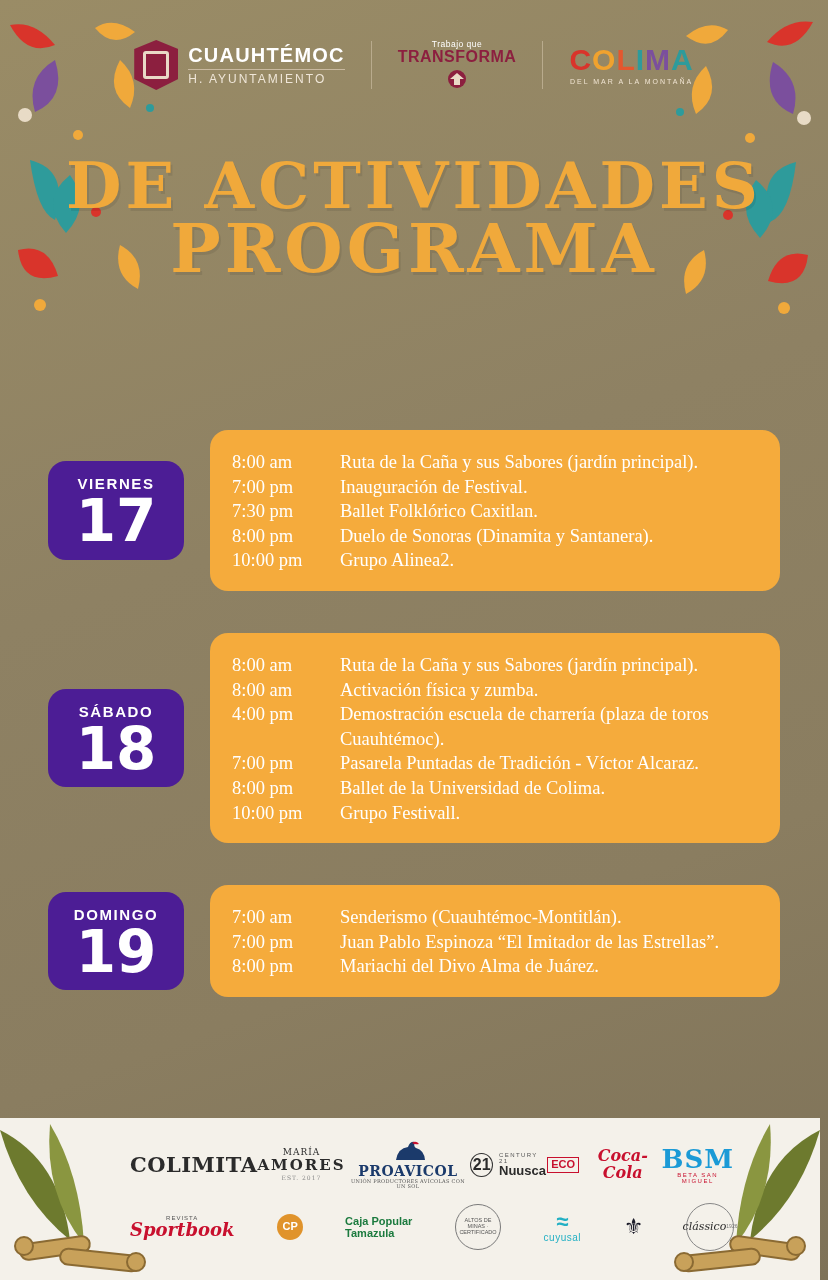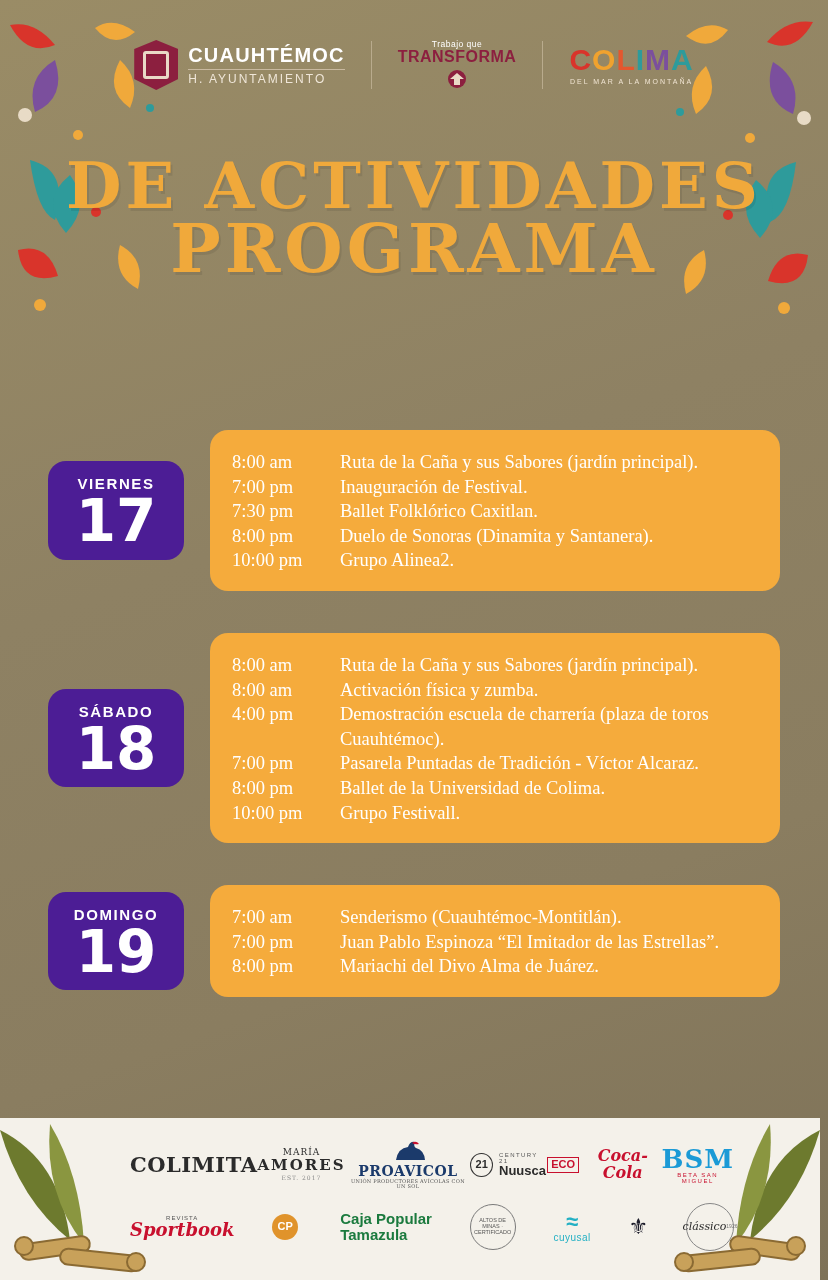--- a/index.html
+++ b/index.html
@@ -160,37 +160,37 @@
   .s-colimita { font-family: "DejaVu Serif", serif; font-weight: bold; font-size: 21px; letter-spacing: .5px; }
   .s-maria { font-family: "DejaVu Serif", serif; font-size: 9px; letter-spacing: 1px; }
   .s-maria .big { display:block; font-size: 15px; font-weight: bold; letter-spacing: 2px; }
   .s-maria .tiny { display:block; font-size: 6px; color:#8a8a8a; margin-top:2px; }
   .s-proa { font-family: "DejaVu Serif", serif; font-size: 14px; font-weight: bold; color:#1b3a6b; letter-spacing: .5px;}
   .s-proa .tiny { display:block; font-size: 5px; color:#555; font-weight: normal; letter-spacing:.3px;}
   .s-c21 { display:flex; align-items:center; gap:6px; }
   .c21-badge {
     width: 24px; height: 24px; border-radius: 50%;
     border: 1.5px solid #333; display:flex; align-items:center; justify-content:center;
-    font-size: 11px; font-weight: bold;
+    font-size: 16px; font-weight: bold;
   }
   .c21-text { text-align:left; }
   .c21-text .t1 { font-size: 6px; letter-spacing: 1.4px; color:#555; }
   .c21-text .t2 { font-size: 13px; font-weight: bold; }
   .s-coca { display:flex; align-items:center; gap:5px; }
   .s-coca .eco { font-size: 11px; font-weight:bold; color:#c8102e; border:1px solid #c8102e; padding:1px 3px; }
   .s-coca .cc { font-family:"DejaVu Serif", serif; font-style: italic; font-weight:bold; color:#c8102e; font-size:16px;}
   .s-bsm { line-height:1; }
   .s-bsm .bsm { font-family:"DejaVu Serif", serif; font-size: 26px; font-weight: bold; color:#1b9ad6; letter-spacing:1px;}
   .s-bsm .t { font-size:6px; color:#c8102e; letter-spacing:1.5px;}
   .s-sport { line-height:1; }
   .s-sport .r { font-size:6px; color:#555; letter-spacing:1px;}
   .s-sport .w { font-family:"DejaVu Serif", serif; font-style:italic; font-weight:bold; font-size:18px; color:#c8102e;}
   .s-caja { display:flex; align-items:center; gap:5px; }
   .caja-circ { width:26px;height:26px;border-radius:50%;background:#e0932b;display:flex;align-items:center;justify-content:center;color:#fff;font-size:11px;font-weight:bold;}
-  .s-caja .txt { text-align:left; font-size:15px; color:#1b7a3e; font-weight:bold; line-height:1.1;margin-left:37px;}
+  .s-caja .txt { text-align:left; font-size:11px; color:#1b7a3e; font-weight:bold; line-height:1.1;margin-left:37px;}
   .s-circle-logo {
     width: 46px; height: 46px; border-radius: 50%;
     border: 1.5px solid #7a7a7a; display:flex; align-items:center; justify-content:center;
     font-size: 5.5px; color:#555; text-align:center; padding:4px;
   }
   .s-cuyusal { line-height:1; }
   .s-cuyusal .glyph { font-size: 22px; color:#23b0c4; font-weight:bold; }
   .s-cuyusal .n { font-size: 10px; color:#23b0c4; letter-spacing:.5px;}
   .s-dark { font-size: 22px; color:#1d1d2b; }
   .s-classico { width:48px;height:48px;border-radius:50%;border:1px solid #888;display:flex;align-items:center;justify-content:center;flex-direction:row;}

